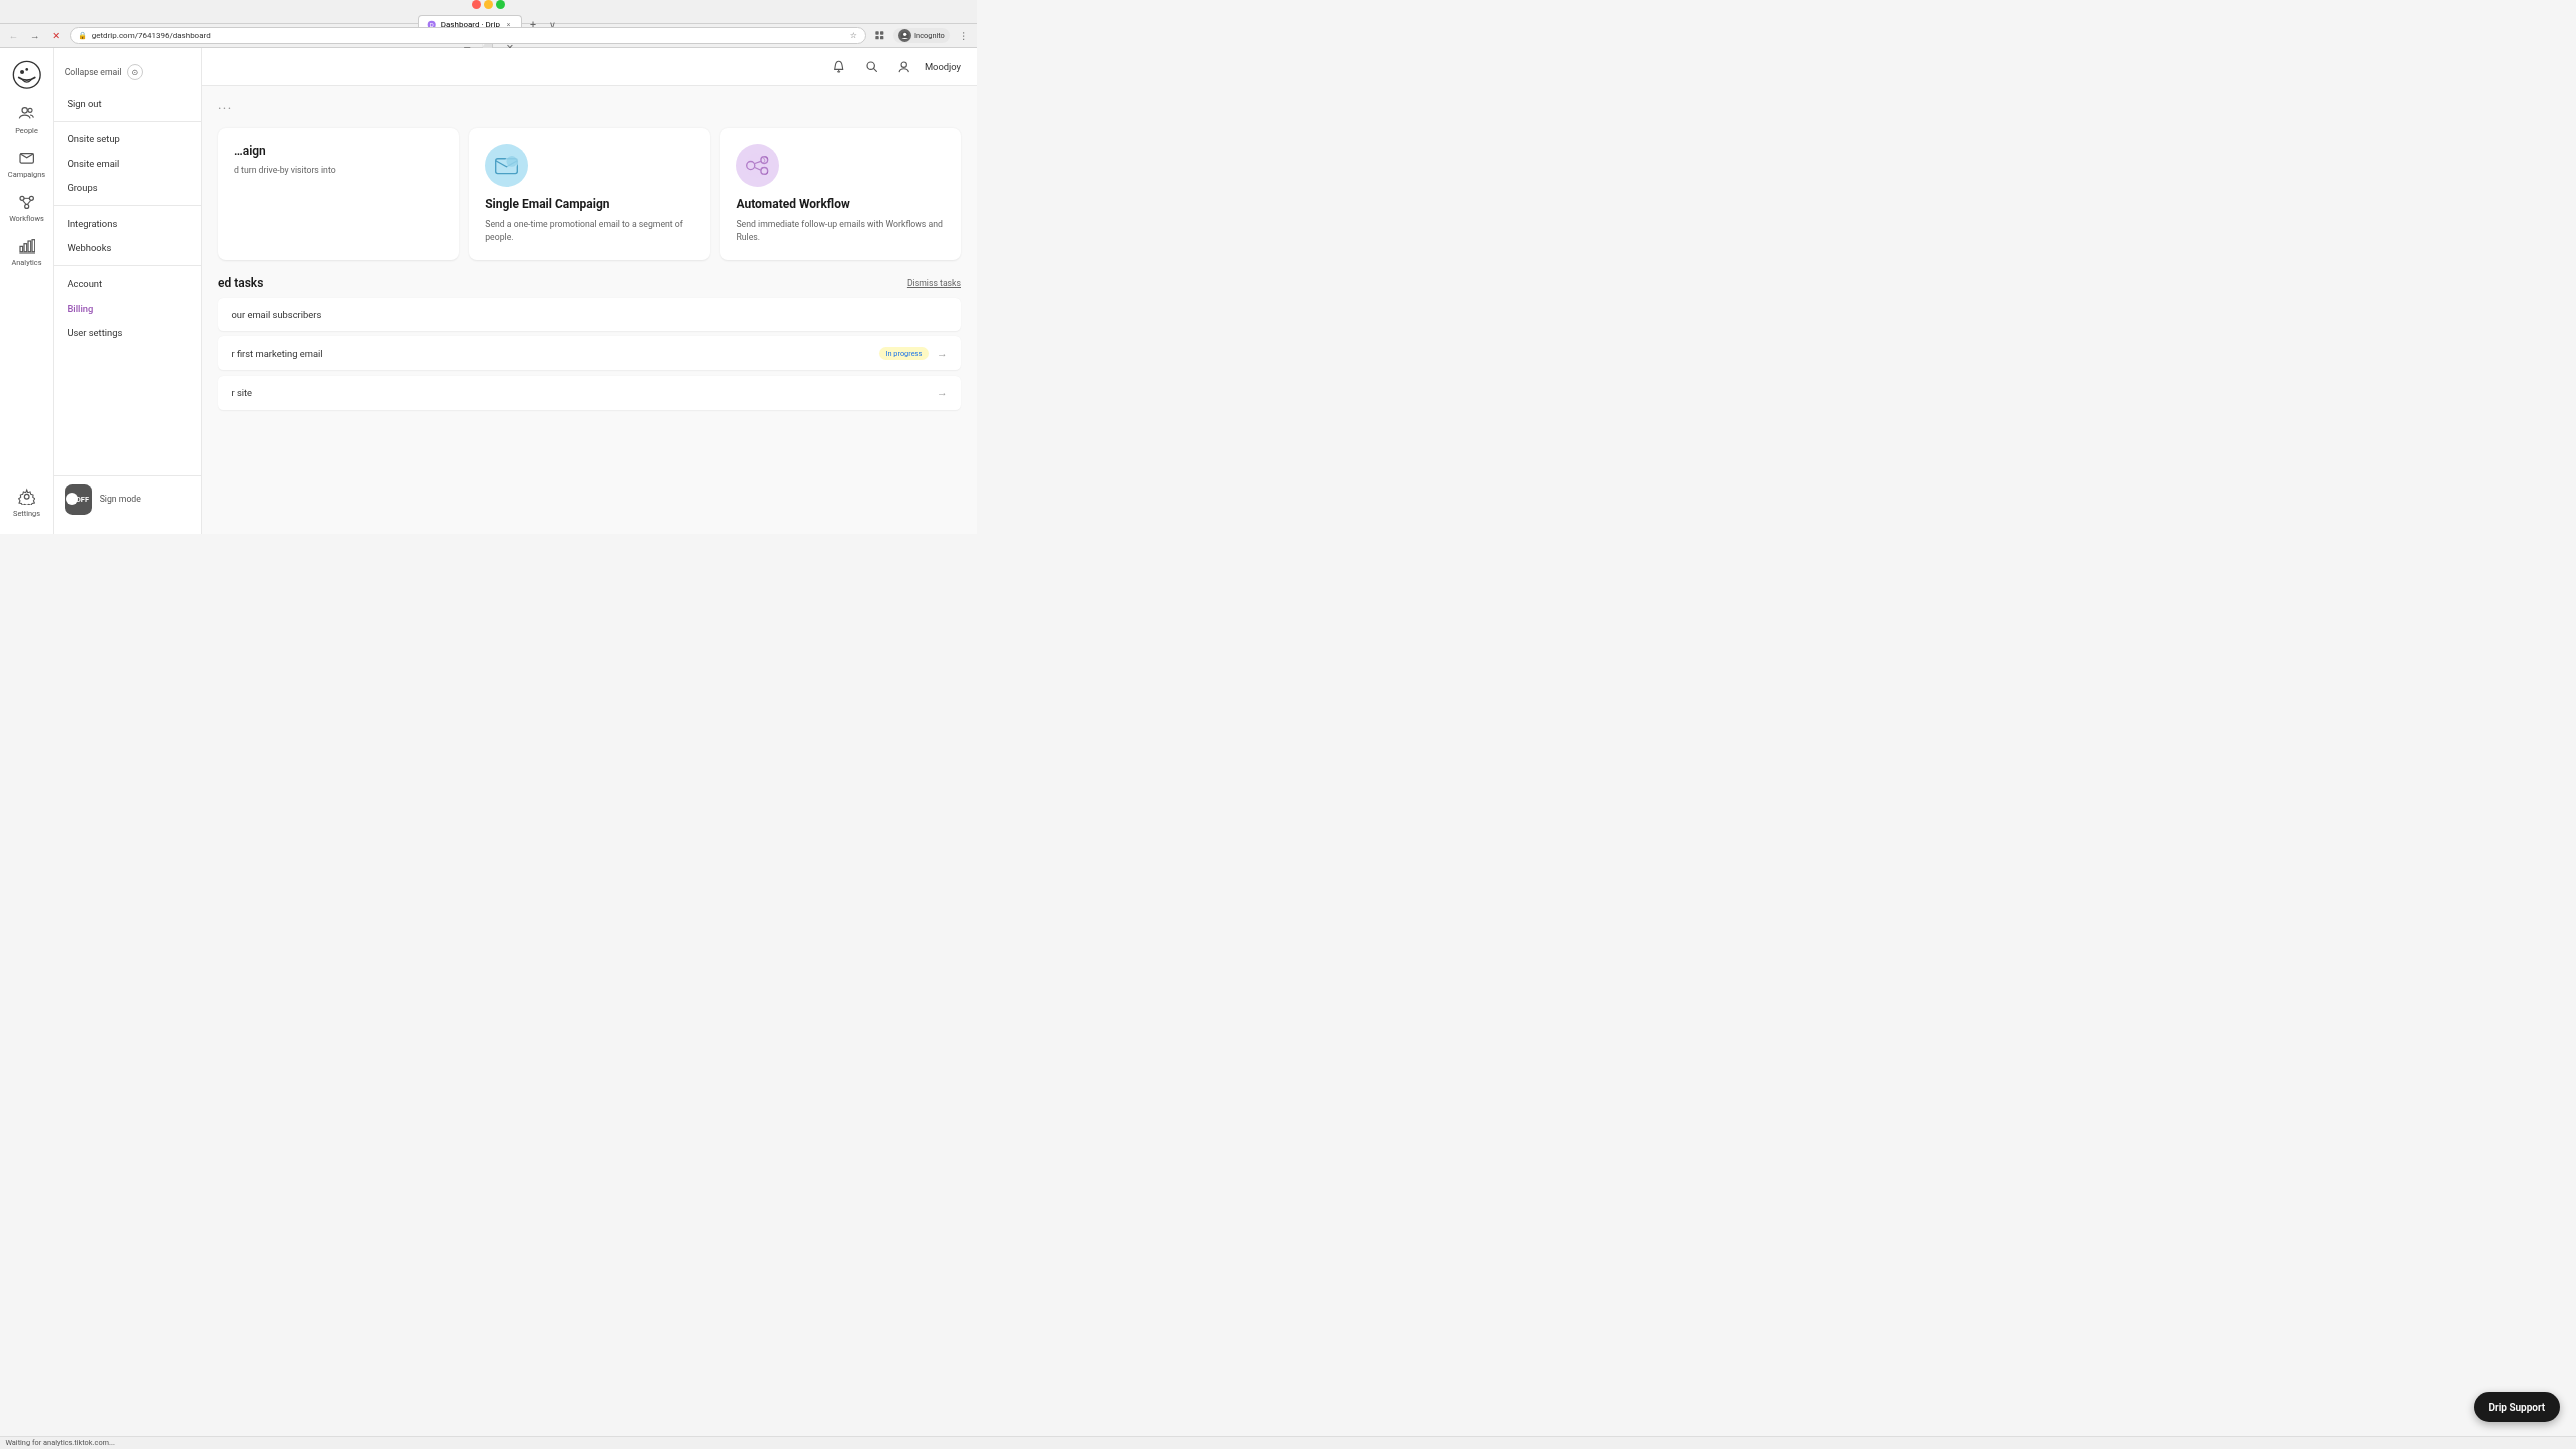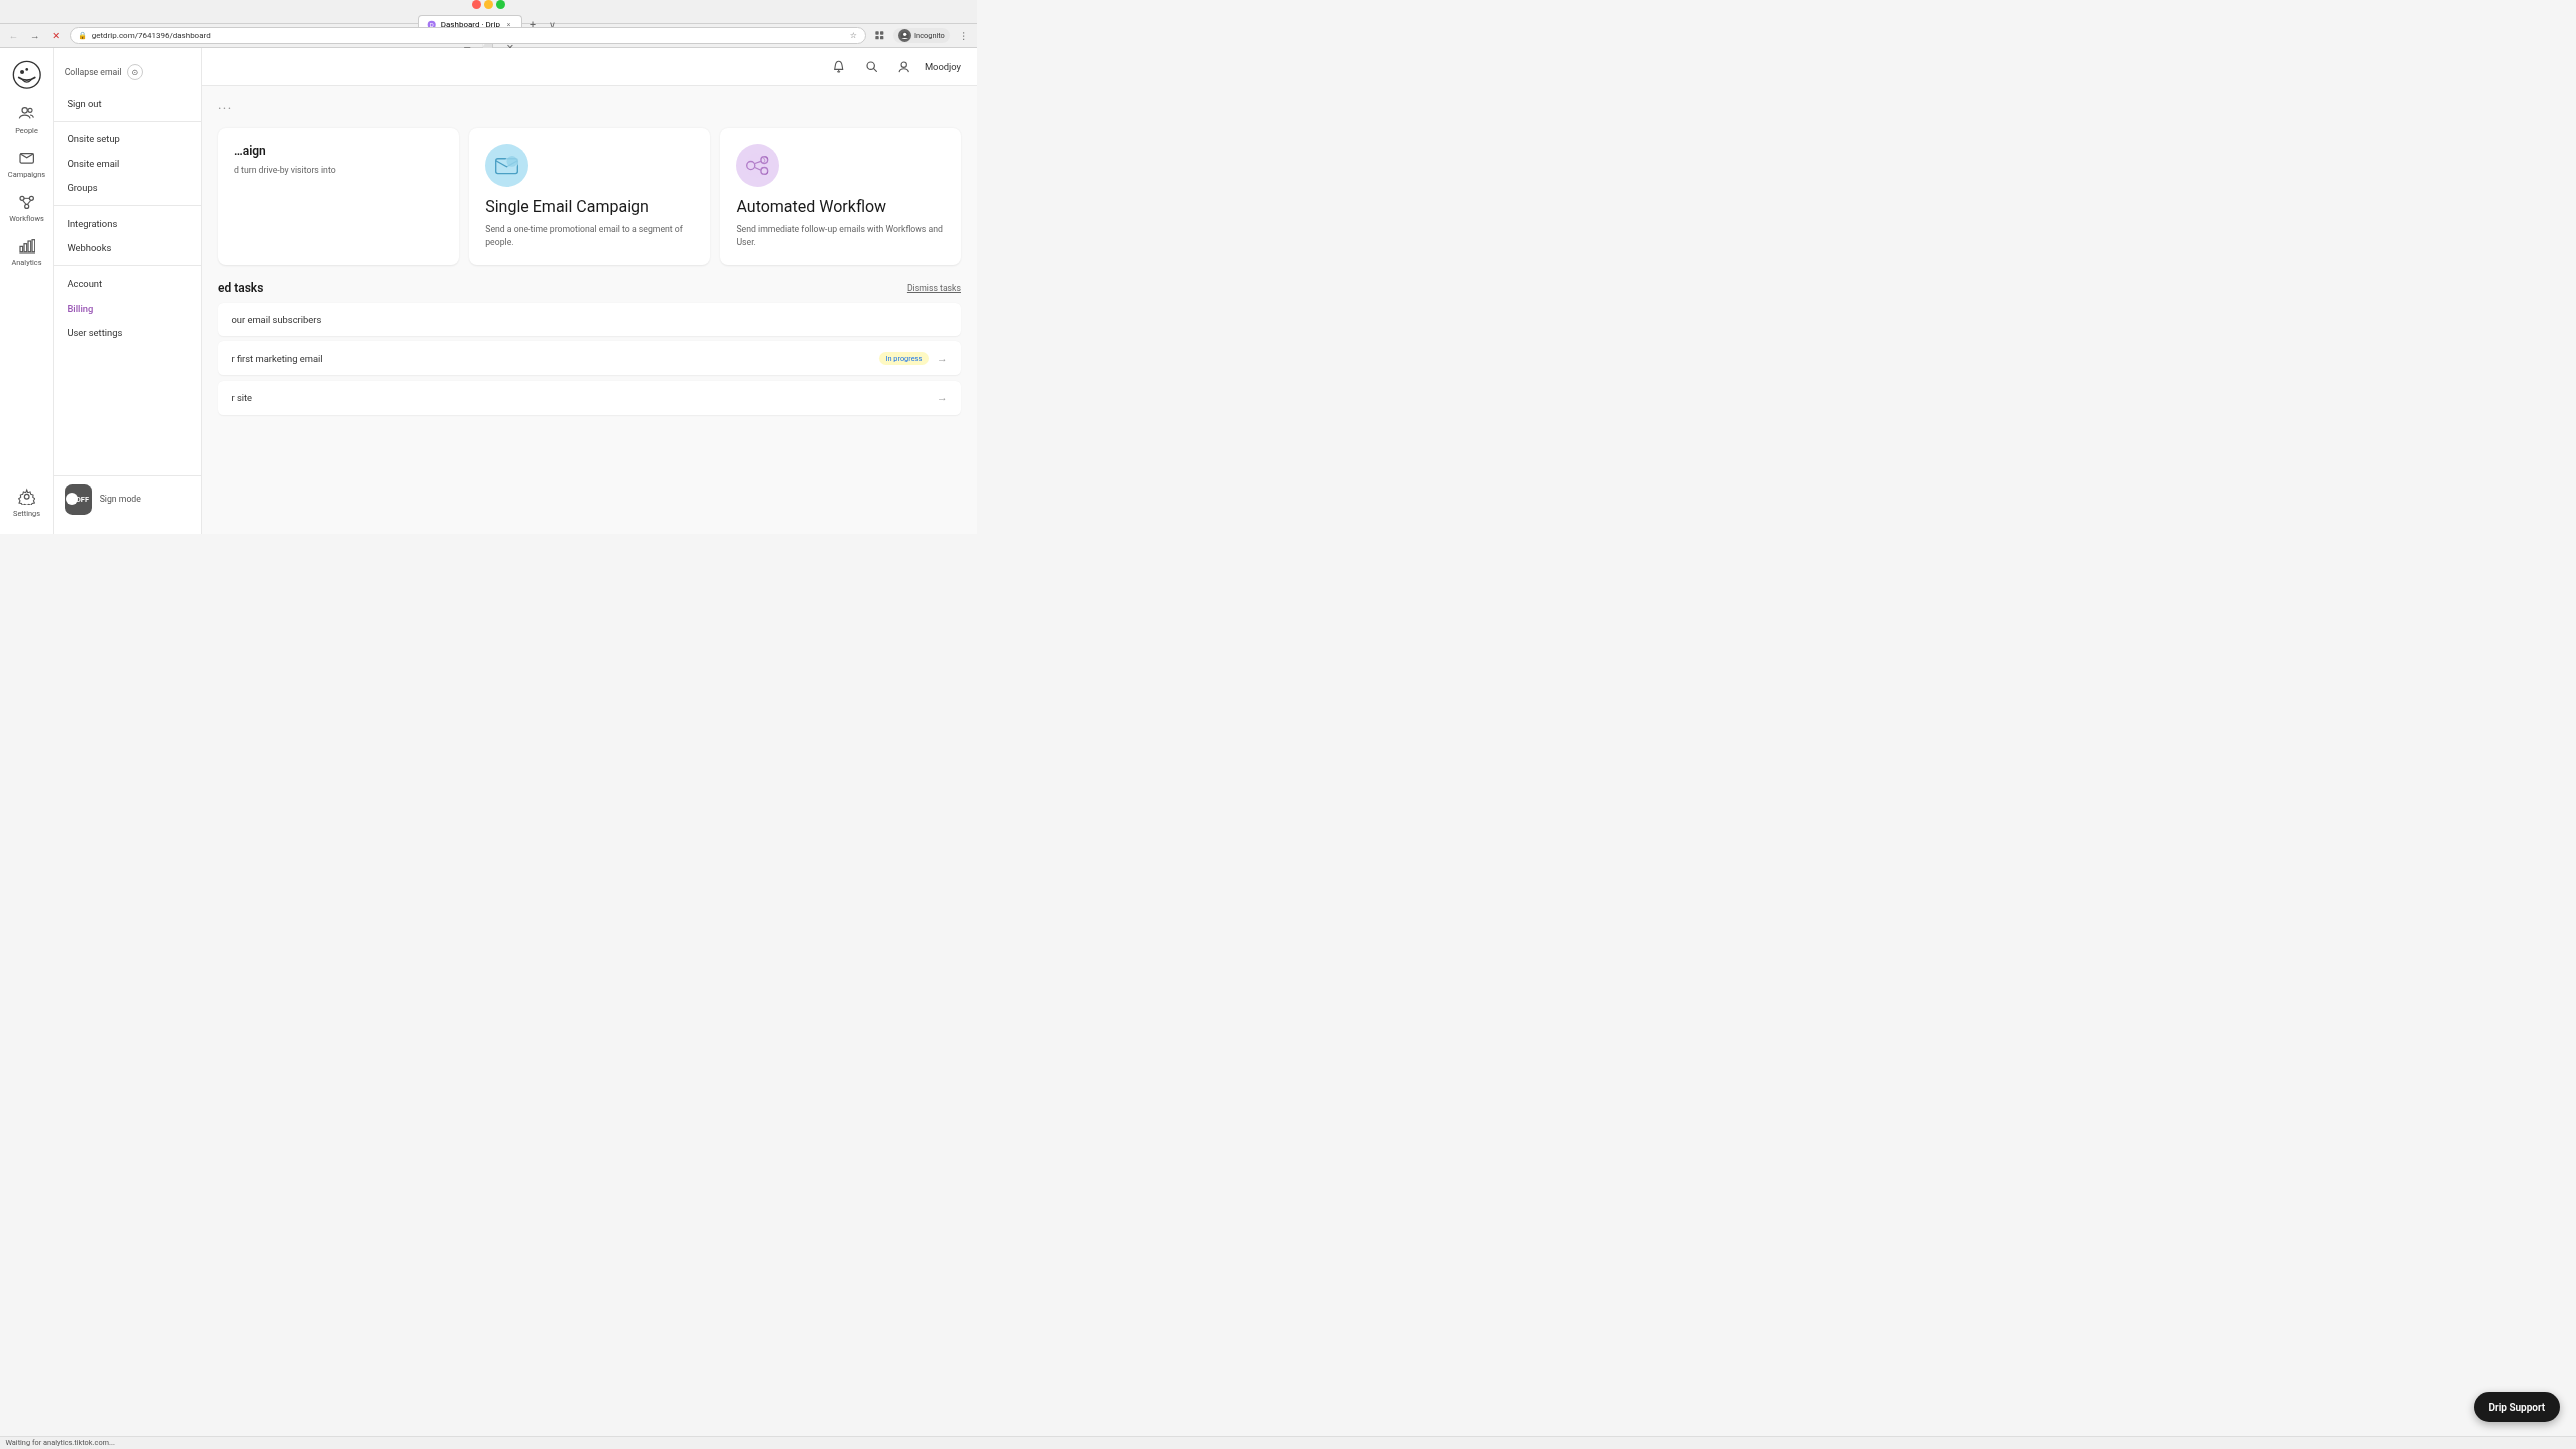--- a/index.html
+++ b/index.html
@@ -318,22 +318,22 @@
     .card-icon-wrapper {
       width: 43px;
       height: 43px;
       border-radius: 50%;
       display: flex;
       align-items: center;
       justify-content: center;
       margin-bottom: 10.7px;
     }
     .card-title {
-      font-size: 16px;
-      font-weight: 400;
+      font-size: 12px;
+      font-weight: 700;
       color: #1a1a1a;
       margin-bottom: 6.7px;
     }
     .card-desc {
       font-size: 8.7px;
       color: #666;
       line-height: 1.5;
     }
 
     
@@ -681,21 +681,21 @@
             <circle cx="10" cy="20" r="6" fill="none" stroke="#9b59b6" stroke-width="2"></circle>
             <circle cx="30" cy="12" r="5" fill="none" stroke="#9b59b6" stroke-width="2"></circle>
             <circle cx="30" cy="28" r="5" fill="none" stroke="#9b59b6" stroke-width="2"></circle>
             <line x1="16" y1="17" x2="25" y2="14" stroke="#9b59b6" stroke-width="1.8"></line>
             <line x1="16" y1="23" x2="25" y2="27" stroke="#9b59b6" stroke-width="1.8"></line>
             <circle cx="20" cy="20" r="18" fill="#e8d5f5" opacity="0.3"></circle>
             <path d="M28 8 Q34 14 28 16" stroke="#c39bd3" stroke-width="1.5" fill="none"></path>
           </svg>
         </div>
         <div class="card-title">Automated Workflow</div>
-        <div class="card-desc">Send immediate follow-up emails with Workflows and User.</div>
+        <div class="card-desc">Send immediate follow-up emails with Workflows and Rules.</div>
       </div>
     </div>
 
     <div class="tasks-section">
       <div class="tasks-header">
         <div class="tasks-title">
           <span>ed tasks</span>
         </div>
         <div class="dismiss-link">Dismiss tasks</div>
       </div>

